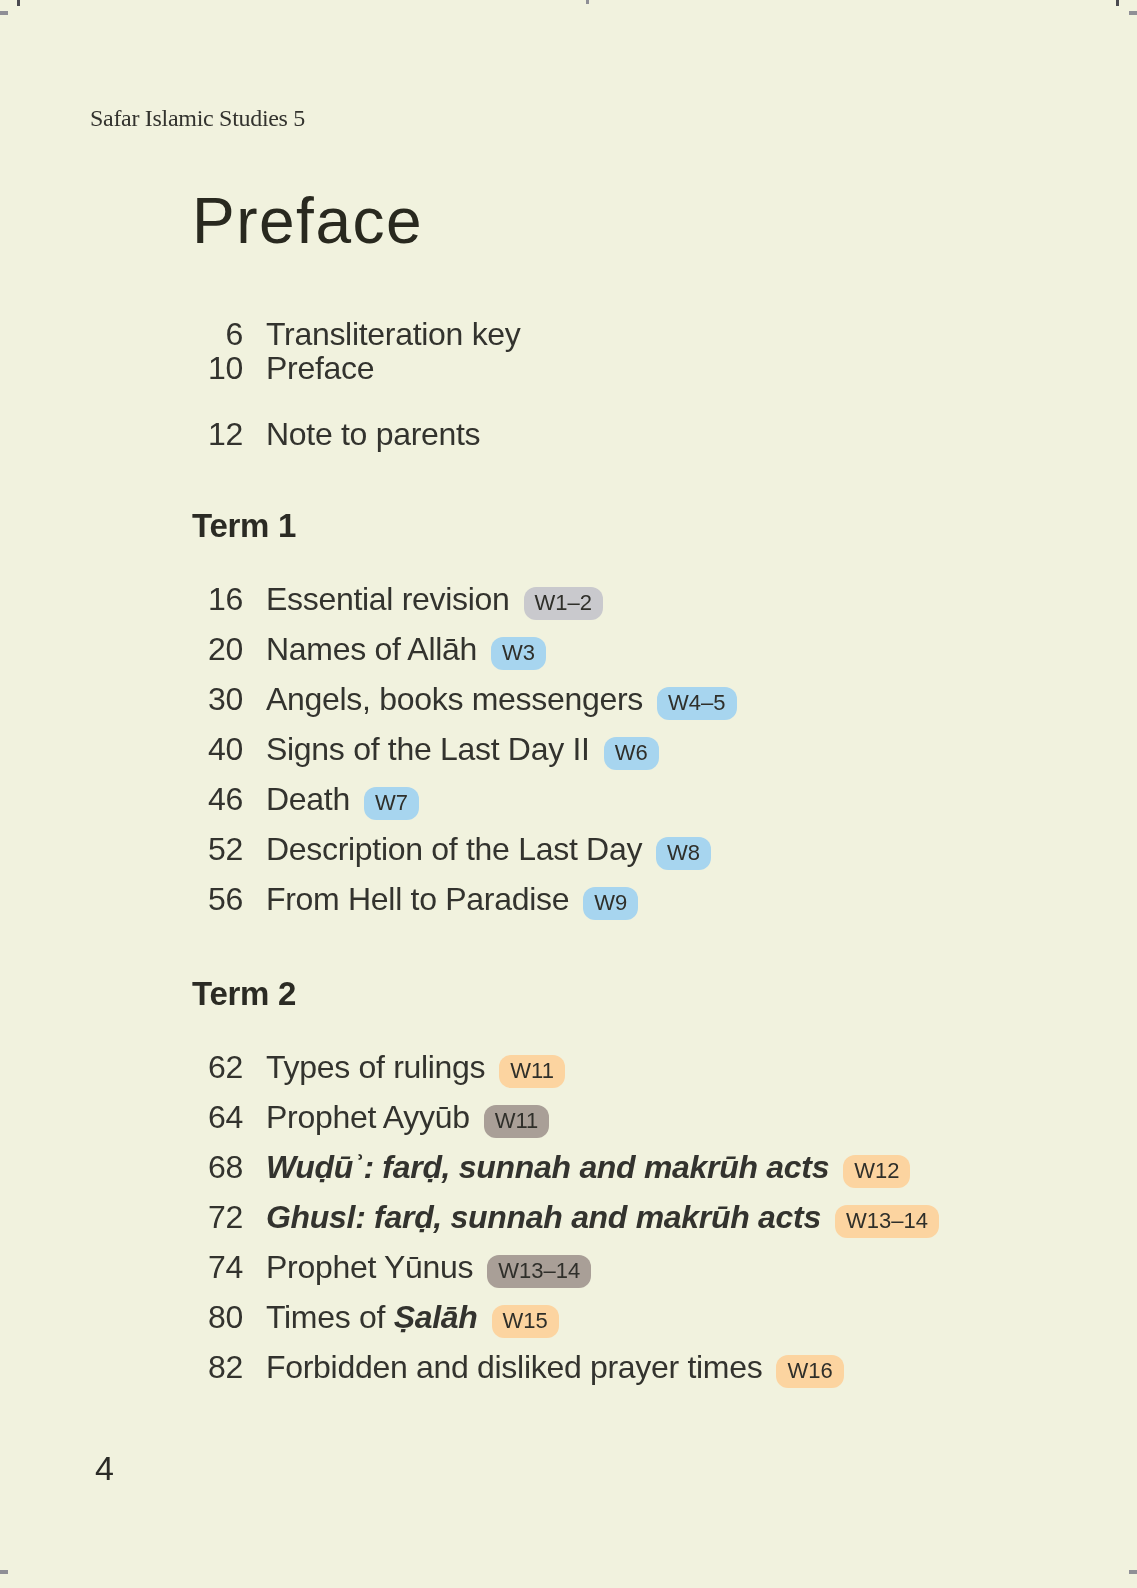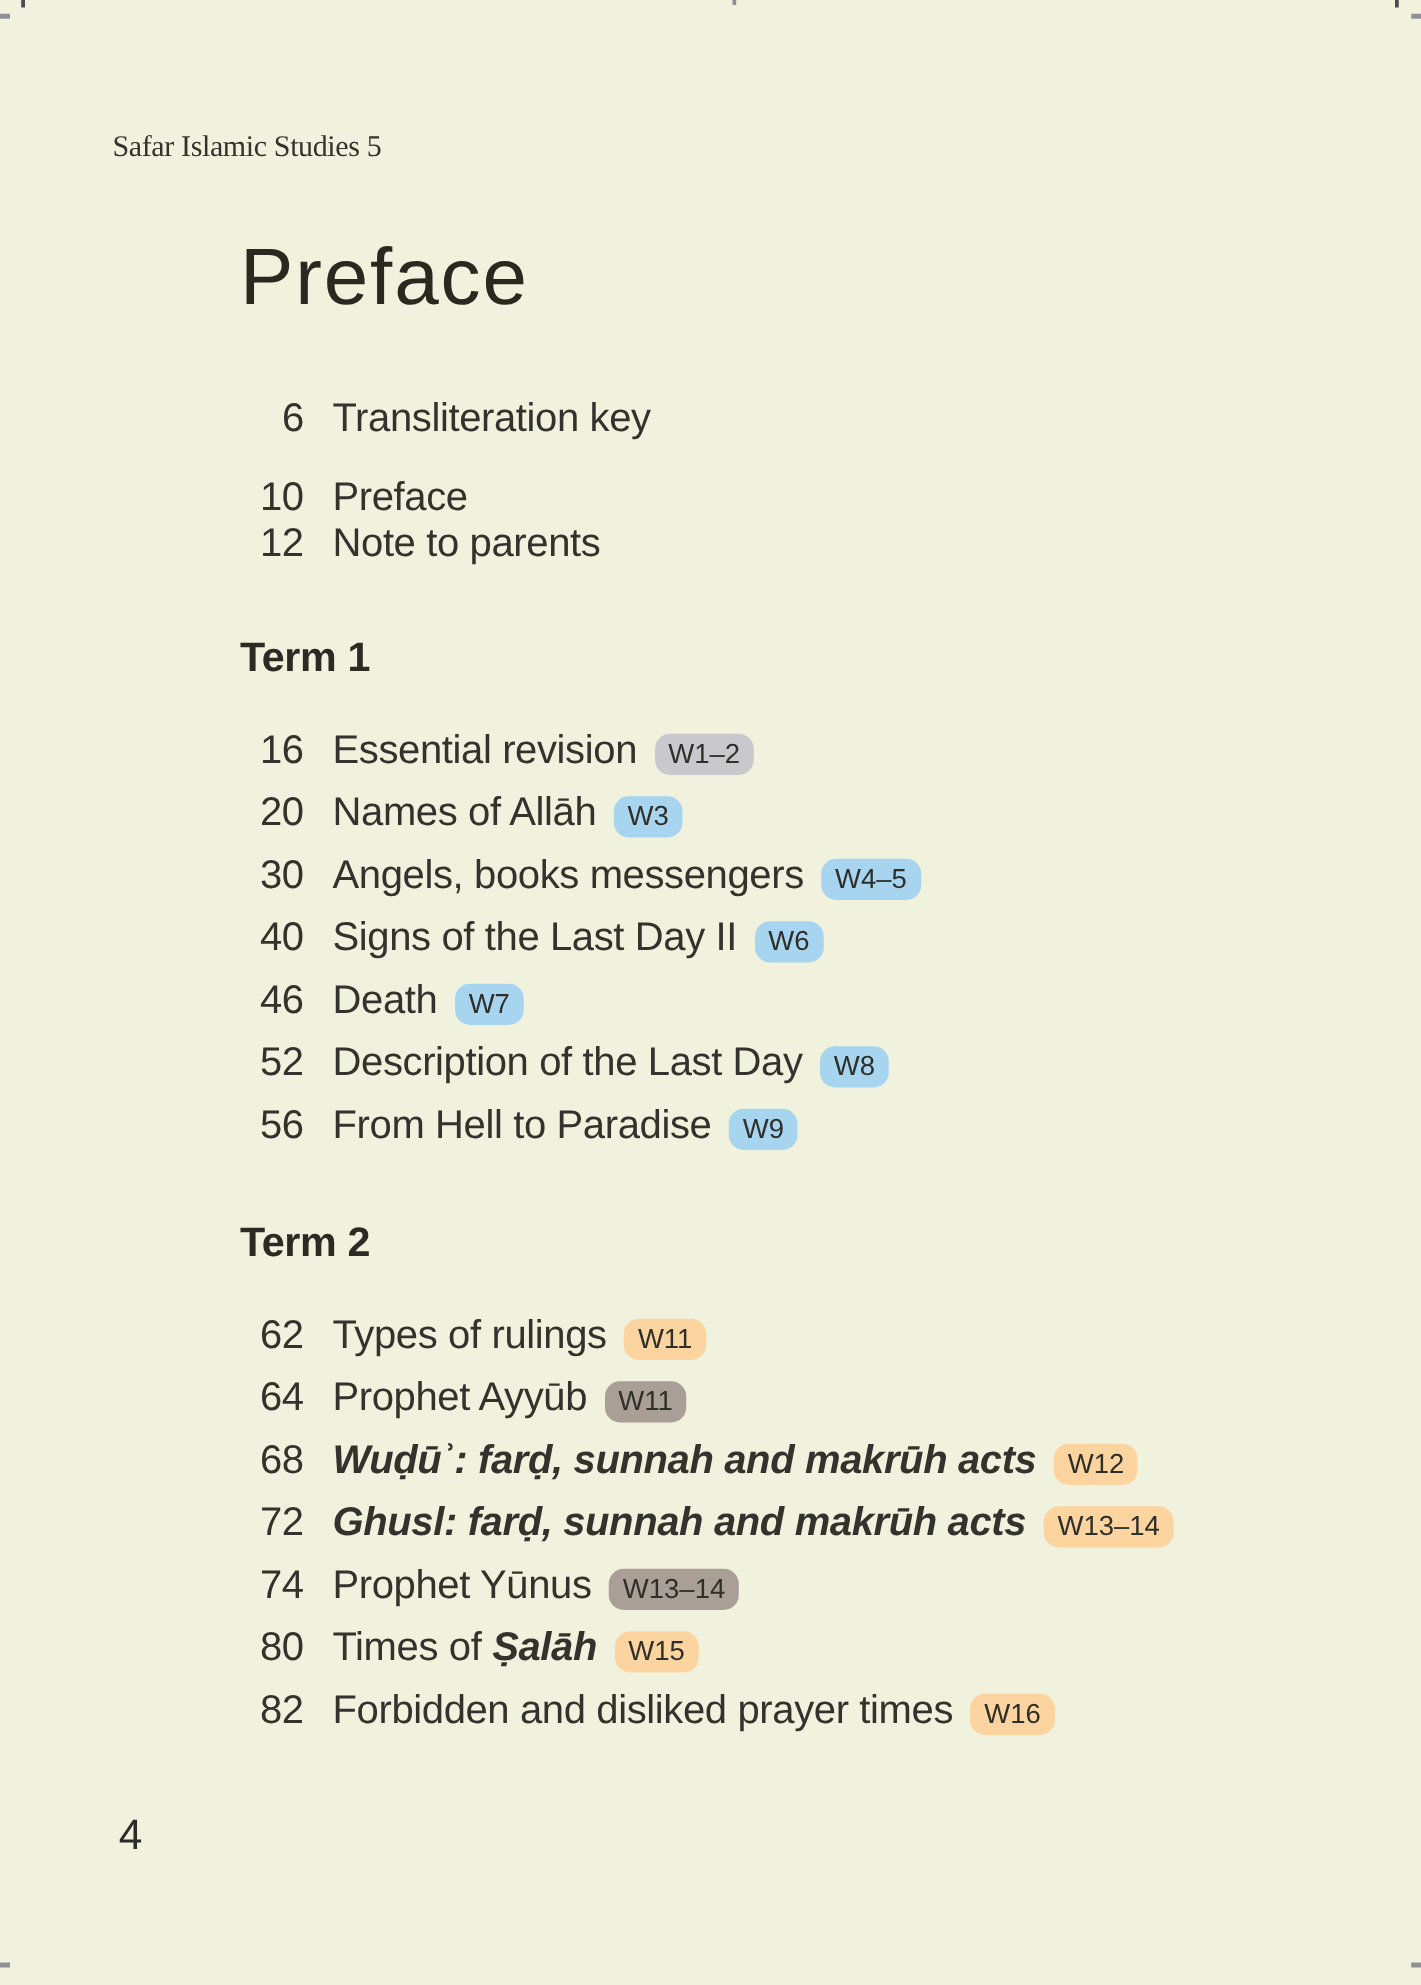--- a/index.html
+++ b/index.html
@@ -68,21 +68,21 @@
 
   <div class="book-header">Safar Islamic Studies 5</div>
 
   <div class="page-title">Preface</div>
 
   <div class="term-heading" style="top:507px">Term 1</div>
   <div class="term-heading" style="top:975px">Term 2</div>
 
   <div id="rows-layer">
       <div class="toc-row" style="top: 314px;"><span class="pagenum">6</span><span class="title"><span class="t-reg">Transliteration key</span></span></div>
-      <div class="toc-row" style="top: 377px; align-items: center;"><span class="pagenum">10</span><span class="title"><span class="t-reg">Preface</span></span></div>
+      <div class="toc-row" style="top: 348px; align-items: center;"><span class="pagenum">10</span><span class="title"><span class="t-reg">Preface</span></span></div>
       <div class="toc-row" style="top: 414px; align-items: center;"><span class="pagenum">12</span><span class="title"><span class="t-reg">Note to parents</span></span></div>
       <div class="toc-row" style="top: 579px;"><span class="pagenum">16</span><span class="title"><span class="t-reg">Essential revision</span></span><span class="badge" style="background: rgb(201, 201, 205);">W1–2</span></div>
       <div class="toc-row" style="top: 629px;"><span class="pagenum">20</span><span class="title"><span class="t-reg">Names of Allāh</span></span><span class="badge" style="background: rgb(167, 213, 239);">W3</span></div>
       <div class="toc-row" style="top: 679px;"><span class="pagenum">30</span><span class="title"><span class="t-reg">Angels, books messengers</span></span><span class="badge" style="background: rgb(167, 213, 239);">W4–5</span></div>
       <div class="toc-row" style="top: 729px;"><span class="pagenum">40</span><span class="title"><span class="t-reg">Signs of the Last Day II</span></span><span class="badge" style="background: rgb(167, 213, 239);">W6</span></div>
       <div class="toc-row" style="top: 779px;"><span class="pagenum">46</span><span class="title"><span class="t-reg">Death</span></span><span class="badge" style="background: rgb(167, 213, 239);">W7</span></div>
       <div class="toc-row" style="top: 829px;"><span class="pagenum">52</span><span class="title"><span class="t-reg">Description of the Last Day</span></span><span class="badge" style="background: rgb(167, 213, 239);">W8</span></div>
       <div class="toc-row" style="top: 879px;"><span class="pagenum">56</span><span class="title"><span class="t-reg">From Hell to Paradise</span></span><span class="badge" style="background: rgb(167, 213, 239);">W9</span></div>
       <div class="toc-row" style="top: 1047px;"><span class="pagenum">62</span><span class="title"><span class="t-reg">Types of rulings</span></span><span class="badge" style="background: rgb(252, 212, 160);">W11</span></div>
       <div class="toc-row" style="top: 1097px;"><span class="pagenum">64</span><span class="title"><span class="t-reg">Prophet Ayyūb</span></span><span class="badge" style="background: rgb(169, 159, 151);">W11</span></div>

